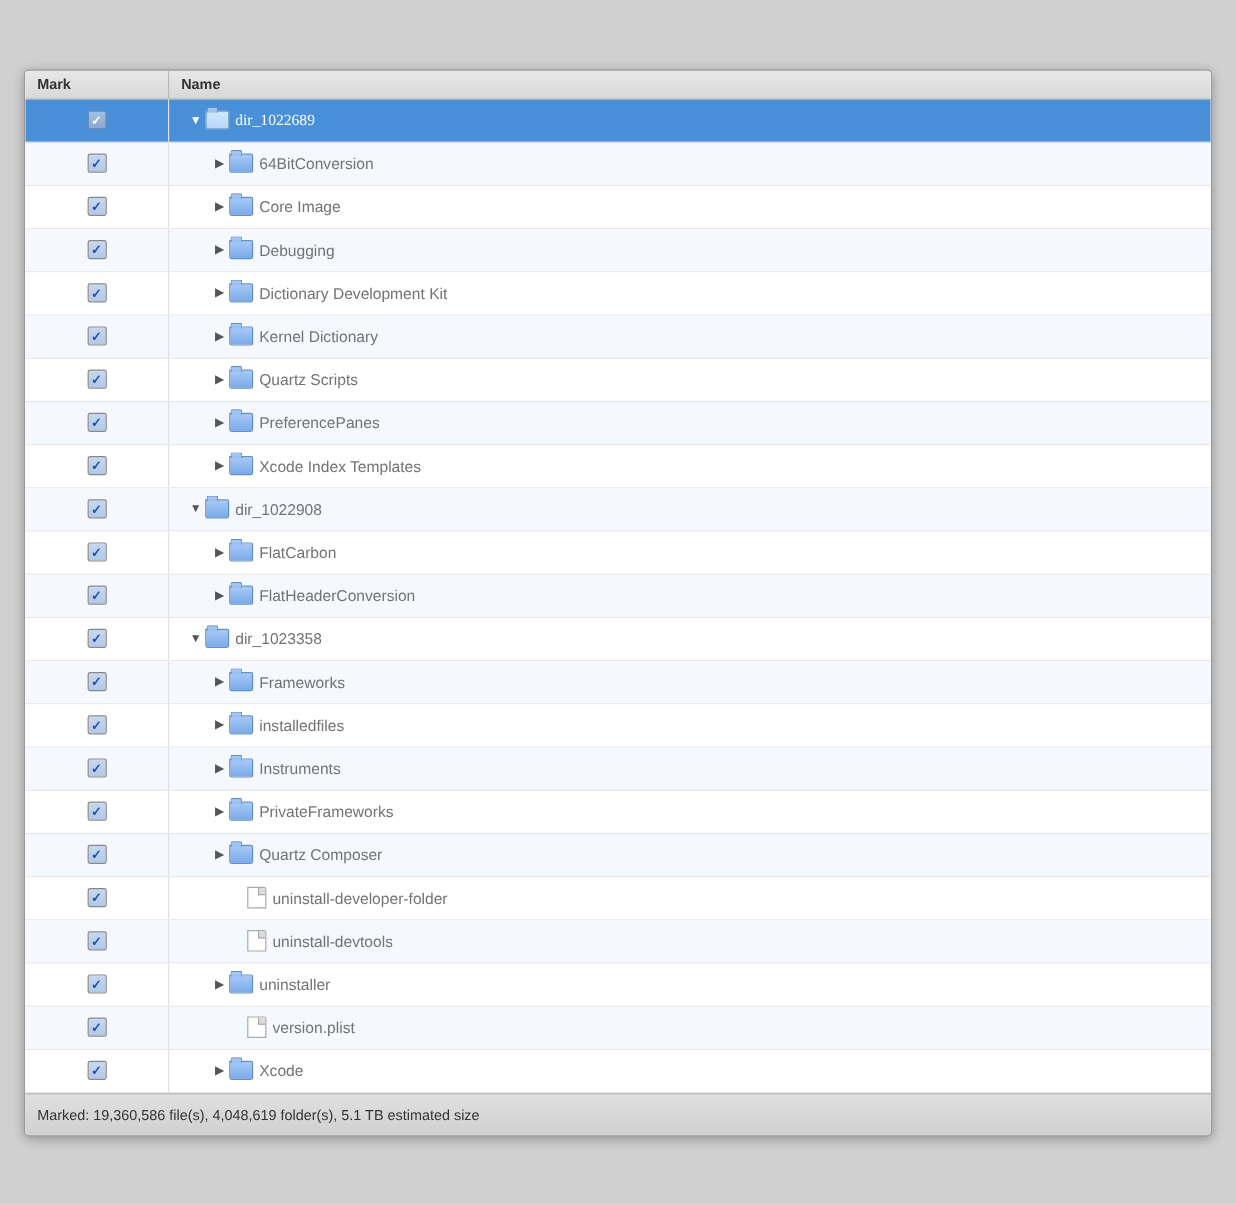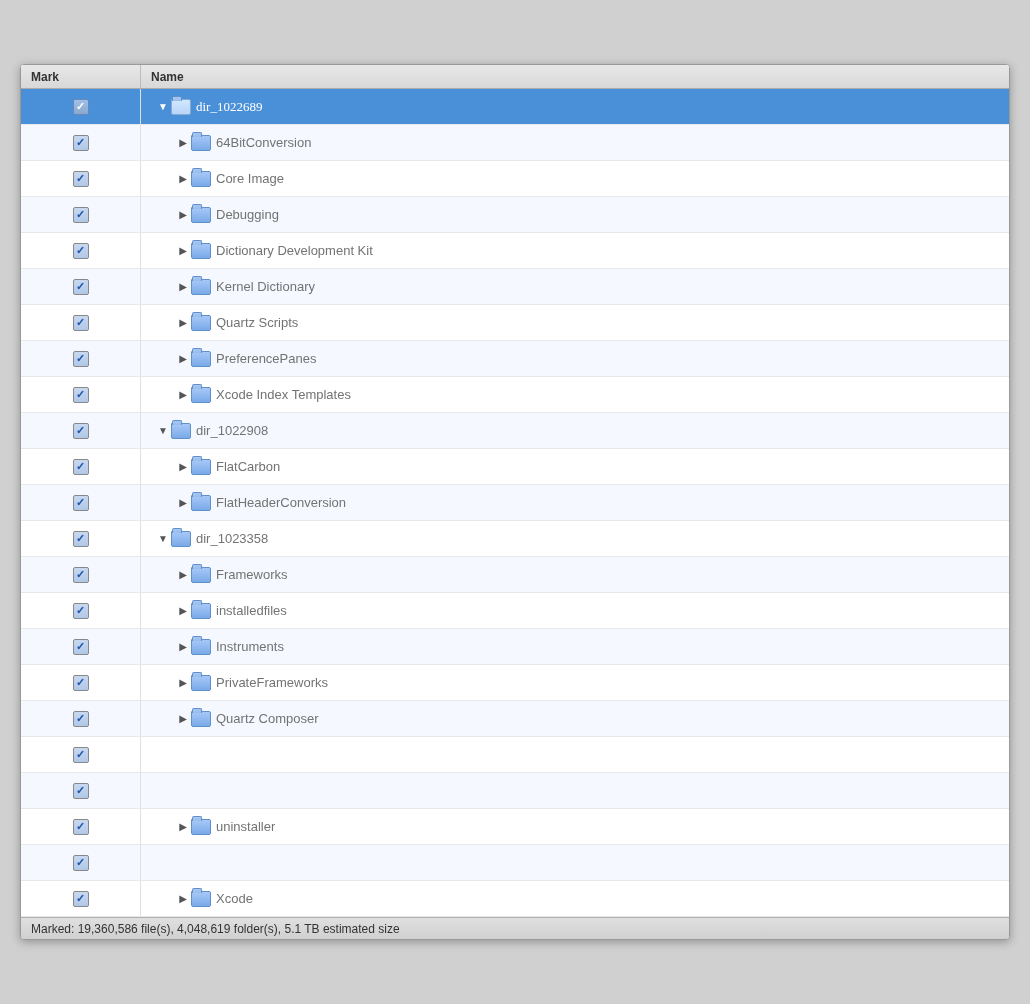--- a/index.html
+++ b/index.html
@@ -174,21 +174,21 @@
       color: white;
       font-family: Liberation Serif, serif;
     }
     .selected .folder-icon {
       background: linear-gradient(to bottom, #d0e8ff, #b8d4f8);
       border-color: #88aad0;
     }
     .status-bar {
       background: linear-gradient(to bottom, #e0e0e0, #d0d0d0);
       border-top: 1px solid #b0b0b0;
-      height: 22px;
+      height: 35px;
       display: flex;
       align-items: center;
       padding: 0 10px;
       font-size: 12px;
       color: #333;
     }
   </style>
 </head>
 <body>
 
@@ -400,40 +400,58 @@
             <span class="indent" style="width: 30px;"></span>
             <span class="triangle">▶</span>
             <span class="folder-icon"></span>
             <span class="item-label">Quartz Composer</span>
           </div>
         </div>
         <div class="tree-row">
           <div class="mark-cell">
             <div class="checkbox">✓</div>
           </div>
-        </div>
-        <div class="tree-row">
-          <div class="mark-cell">
-            <div class="checkbox">✓</div>
+          <div class="name-cell">
+            <span class="indent" style="width: 45px;"></span>
+            <span class="triangle"></span>
+            <span class="file-icon"></span>
+            <span class="item-label">uninstall-developer-folder</span>
+          </div>
+        </div>
+        <div class="tree-row">
+          <div class="mark-cell">
+            <div class="checkbox">✓</div>
+          </div>
+          <div class="name-cell">
+            <span class="indent" style="width: 45px;"></span>
+            <span class="triangle"></span>
+            <span class="file-icon"></span>
+            <span class="item-label">uninstall-devtools</span>
           </div>
         </div>
         <div class="tree-row">
           <div class="mark-cell">
             <div class="checkbox">✓</div>
           </div>
           <div class="name-cell">
             <span class="indent" style="width: 30px;"></span>
             <span class="triangle">▶</span>
             <span class="folder-icon"></span>
             <span class="item-label">uninstaller</span>
           </div>
         </div>
         <div class="tree-row">
           <div class="mark-cell">
             <div class="checkbox">✓</div>
+          </div>
+          <div class="name-cell">
+            <span class="indent" style="width: 45px;"></span>
+            <span class="triangle"></span>
+            <span class="file-icon"></span>
+            <span class="item-label">version.plist</span>
           </div>
         </div>
         <div class="tree-row">
           <div class="mark-cell">
             <div class="checkbox">✓</div>
           </div>
           <div class="name-cell">
             <span class="indent" style="width: 30px;"></span>
             <span class="triangle">▶</span>
             <span class="folder-icon"></span>

